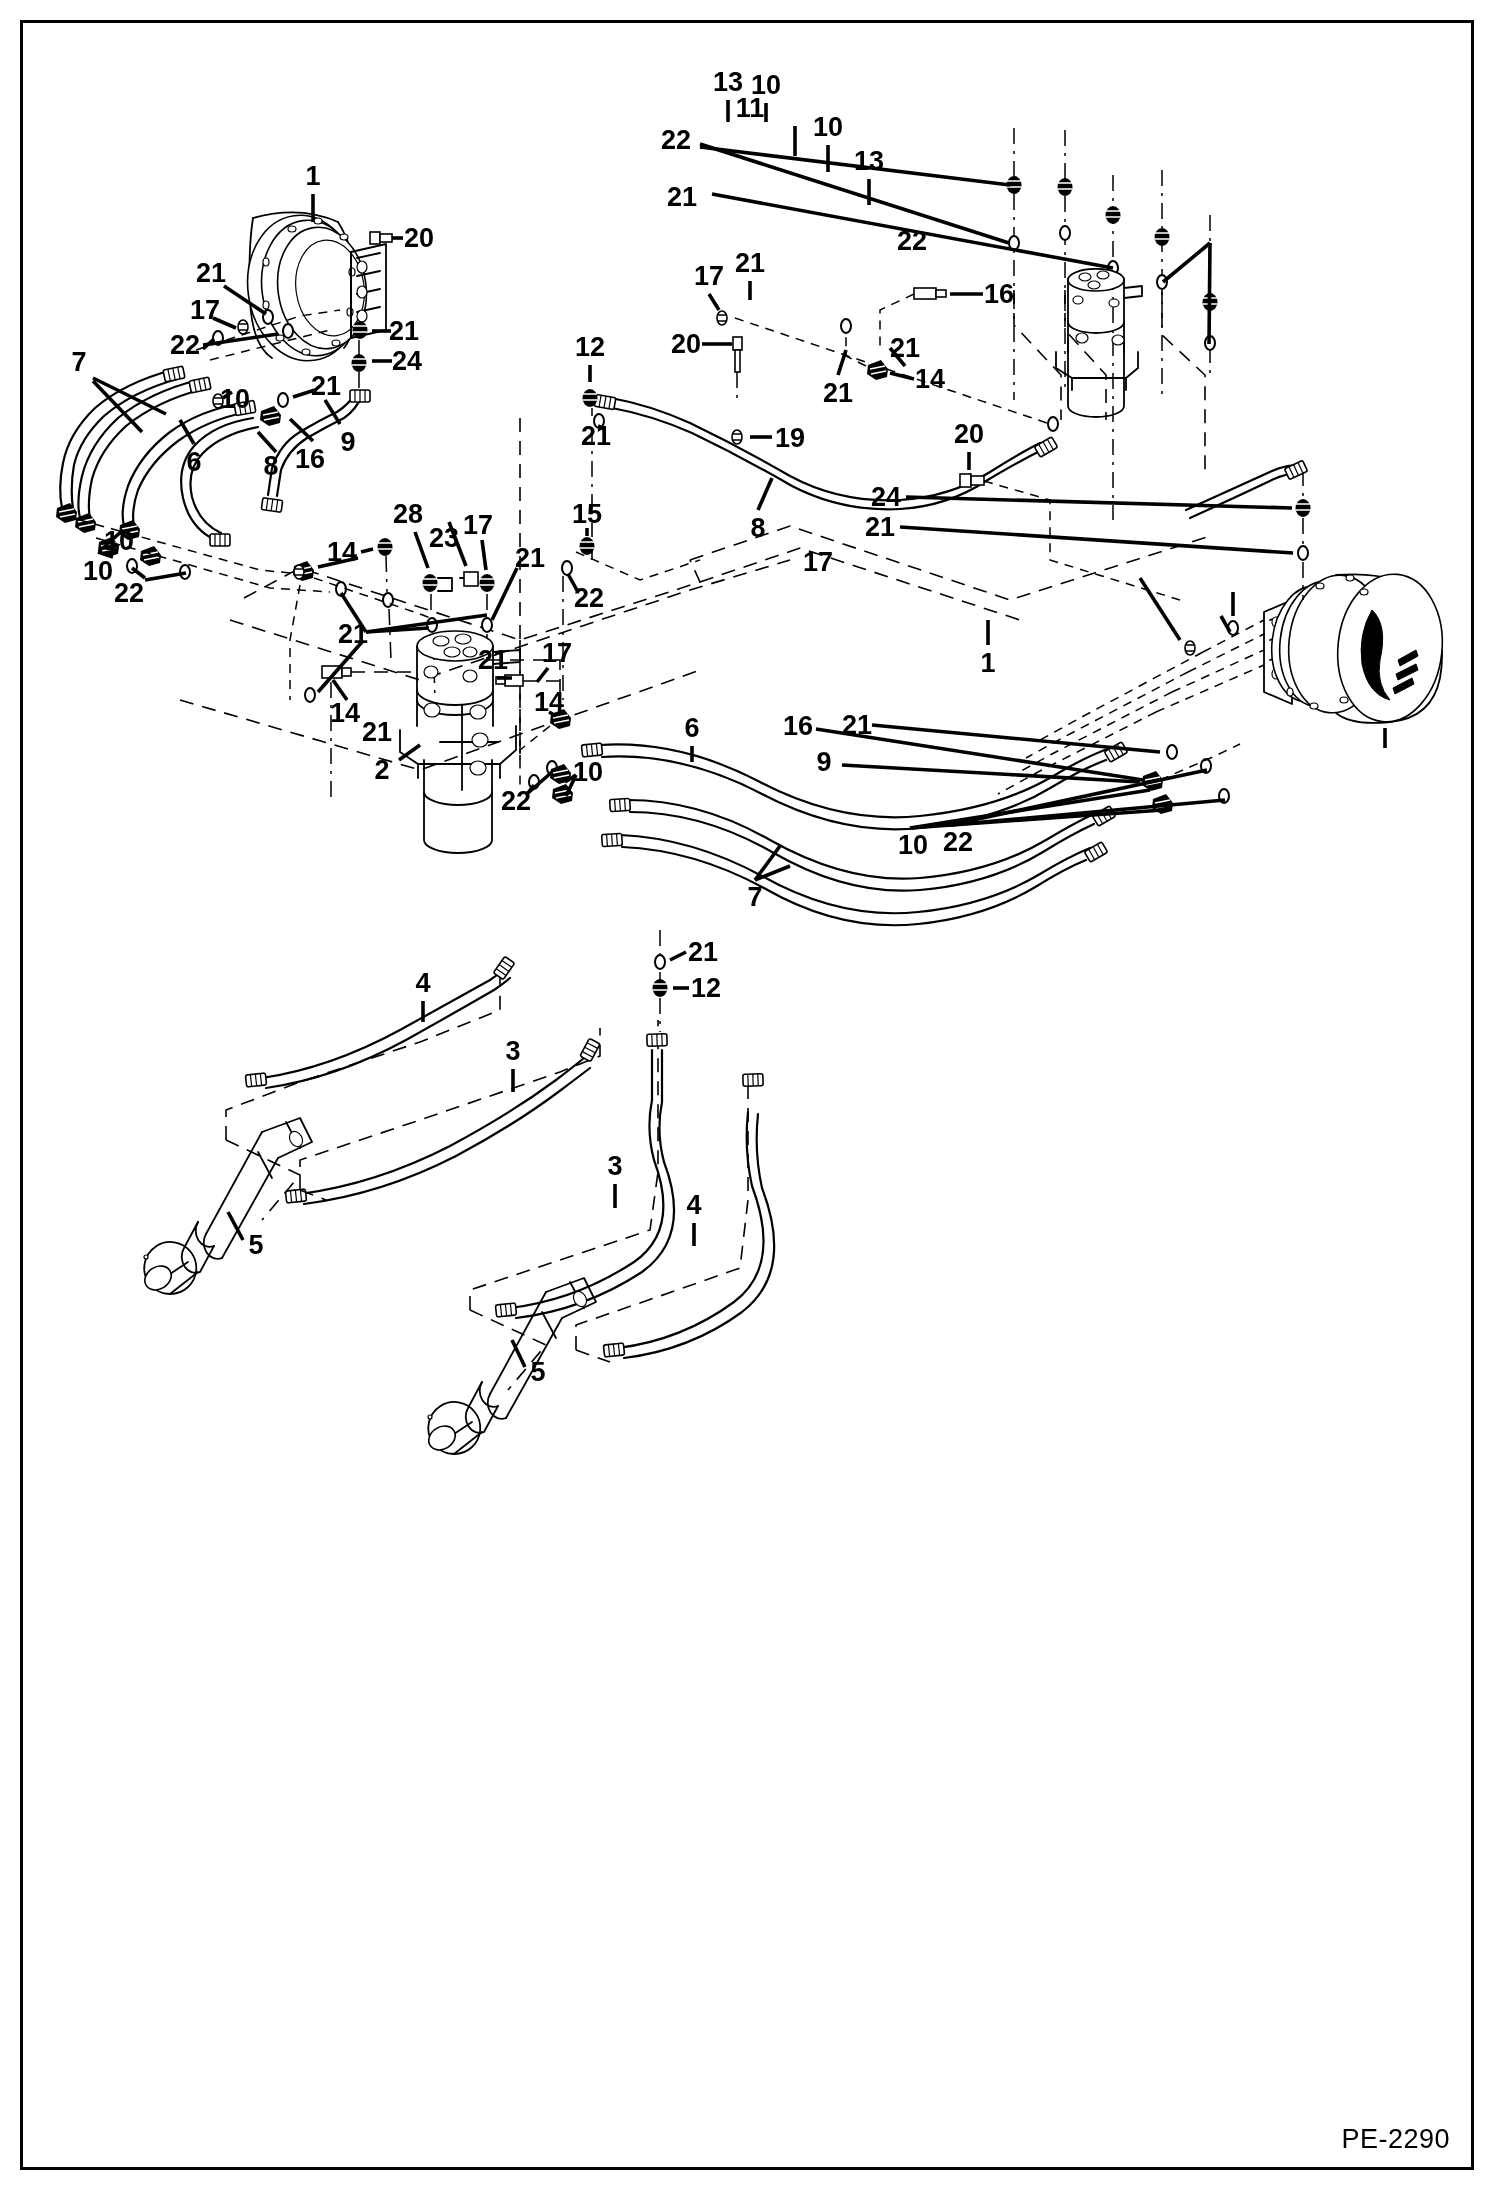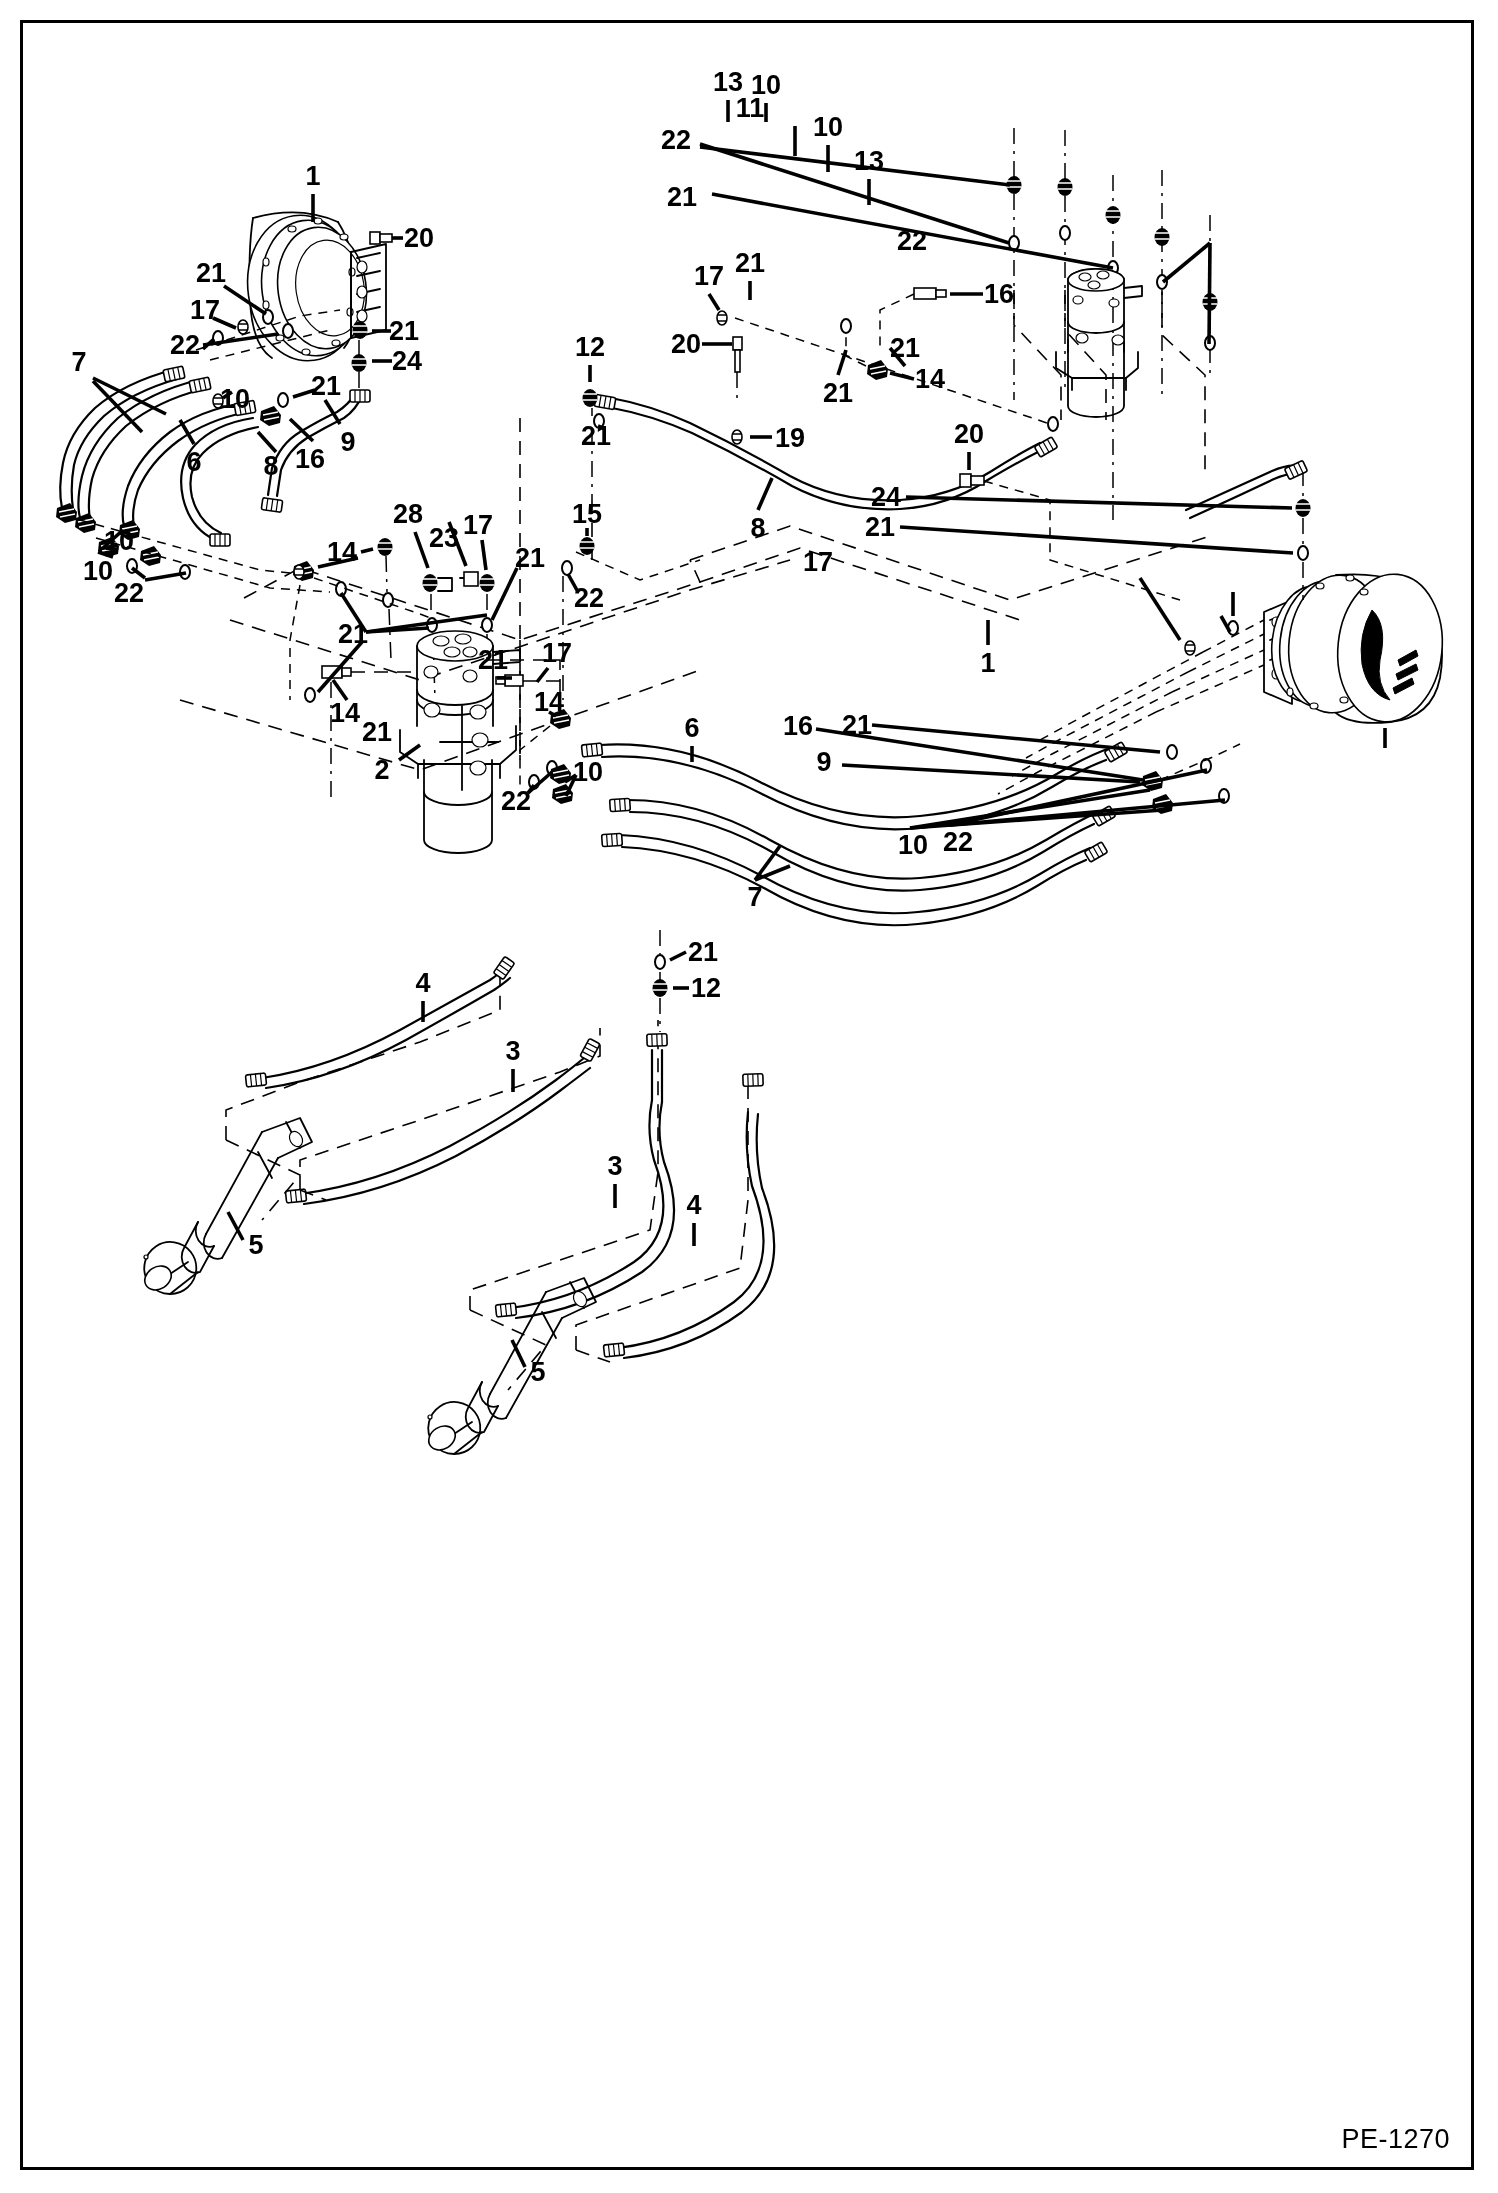--- a/index.html
+++ b/index.html
@@ -714,15 +714,15 @@
       <div class="callout" style="left: 703px; top: 952px;">21</div>
       <div class="callout" style="left: 706px; top: 988px;">12</div>
       <div class="callout" style="left: 423px; top: 983px;">4</div>
       <div class="callout" style="left: 513px; top: 1051px;">3</div>
       <div class="callout" style="left: 615px; top: 1166px;">3</div>
       <div class="callout" style="left: 694px; top: 1205px;">4</div>
       <div class="callout" style="left: 256px; top: 1245px;">5</div>
       <div class="callout" style="left: 538px; top: 1372px;">5</div>
     </div>
 
-  <div id="docref">PE-1270</div>
+  <div id="docref">PE-2290</div>
 
 </div>
 
 </body></html>

